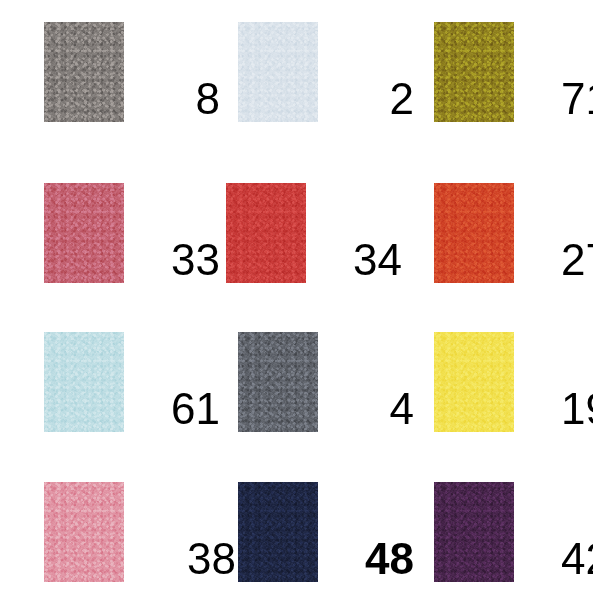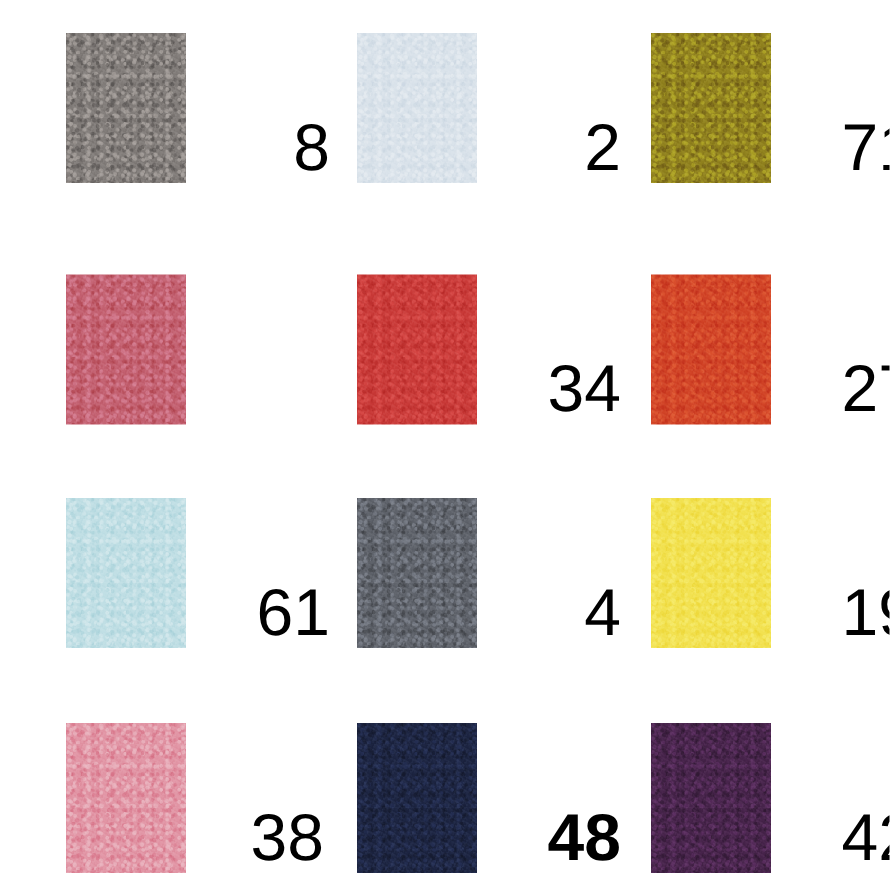--- a/index.html
+++ b/index.html
@@ -112,22 +112,23 @@
         <div class="tex"></div>
         <div class="tex2"></div>
       </div>
       <div class="swatch-label" style="left: 84px; height: 100px; color: rgb(0, 0, 0);">71</div>
     </div>
     <div class="swatch-cell" style="left: 44px; top: 183px;">
       <div class="swatch-chip" style="width: 80px; height: 100px; background-color: rgb(195, 96, 112);">
         <div class="tex"></div>
         <div class="tex2"></div>
       </div>
+      <div class="swatch-label" style="left: 84px; height: 100px; color: rgb(0, 0, 0);">33</div>
     </div>
-    <div class="swatch-cell" style="left: 238px; top: 183px; padding-left: 24px;">
+    <div class="swatch-cell" style="left: 226px; top: 183px; padding-left: 24px;">
       <div class="swatch-chip" style="width: 80px; height: 100px; background-color: rgb(201, 58, 56);">
         <div class="tex"></div>
         <div class="tex2"></div>
       </div>
       <div class="swatch-label" style="left: 84px; height: 100px; color: rgb(0, 0, 0);">34</div>
     </div>
     <div class="swatch-cell" style="left: 434px; top: 183px;">
       <div class="swatch-chip" style="width: 80px; height: 100px; background-color: rgb(209, 67, 38);">
         <div class="tex"></div>
         <div class="tex2"></div>
@@ -153,21 +154,21 @@
         <div class="tex"></div>
         <div class="tex2"></div>
       </div>
       <div class="swatch-label" style="left: 84px; height: 100px; color: rgb(0, 0, 0);">19</div>
     </div>
     <div class="swatch-cell" style="left: 44px; top: 482px;">
       <div class="swatch-chip" style="width: 80px; height: 100px; background-color: rgb(225, 148, 164);">
         <div class="tex"></div>
         <div class="tex2"></div>
       </div>
-      <div class="swatch-label" style="left: 80px; height: 100px; color: rgb(0, 0, 0);">38</div>
+      <div class="swatch-label" style="left: 100px; height: 100px; color: rgb(0, 0, 0);">38</div>
     </div>
     <div class="swatch-cell" style="left: 238px; top: 482px;">
       <div class="swatch-chip" style="width: 80px; height: 100px; background-color: rgb(28, 36, 65);">
         <div class="tex"></div>
         <div class="tex2"></div>
       </div>
       <div class="swatch-label" style="left: 84px; height: 100px; color: rgb(0, 0, 0); font-weight: bold;">48</div>
     </div>
     <div class="swatch-cell" style="left: 434px; top: 482px;">
       <div class="swatch-chip" style="width: 80px; height: 100px; background-color: rgb(70, 35, 74);">

